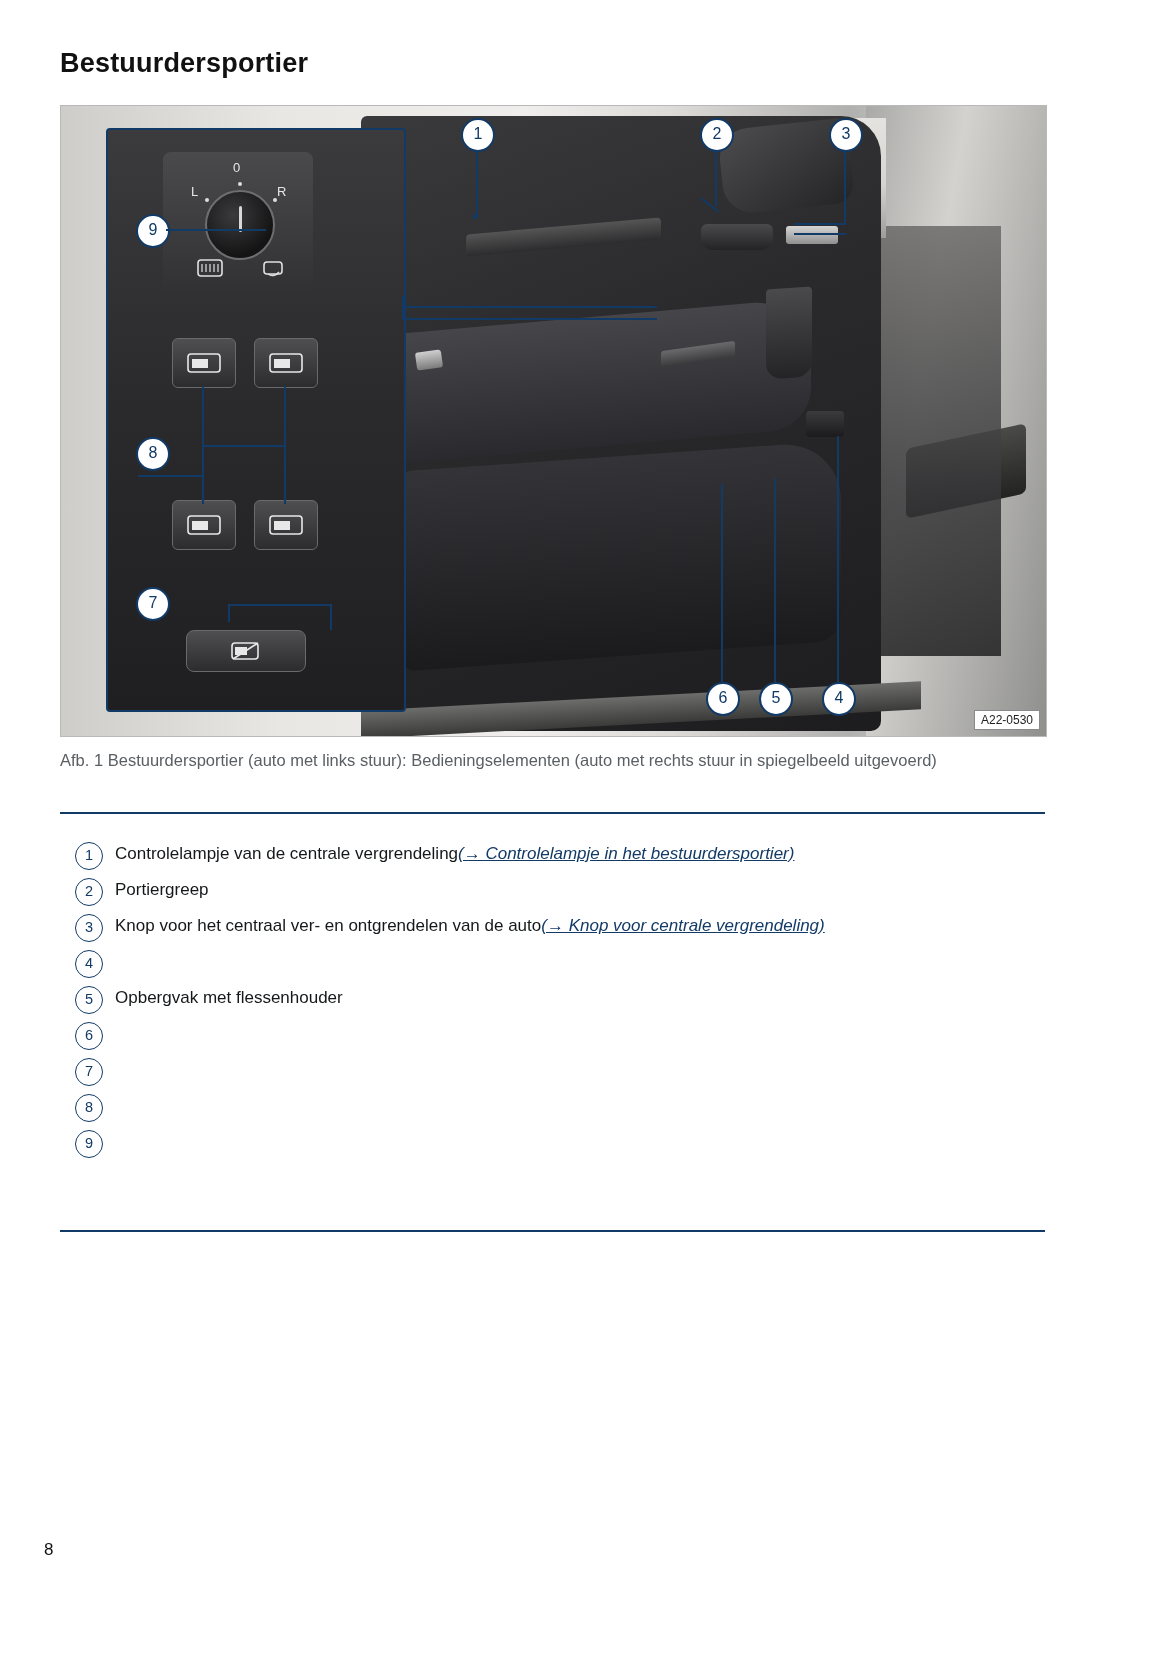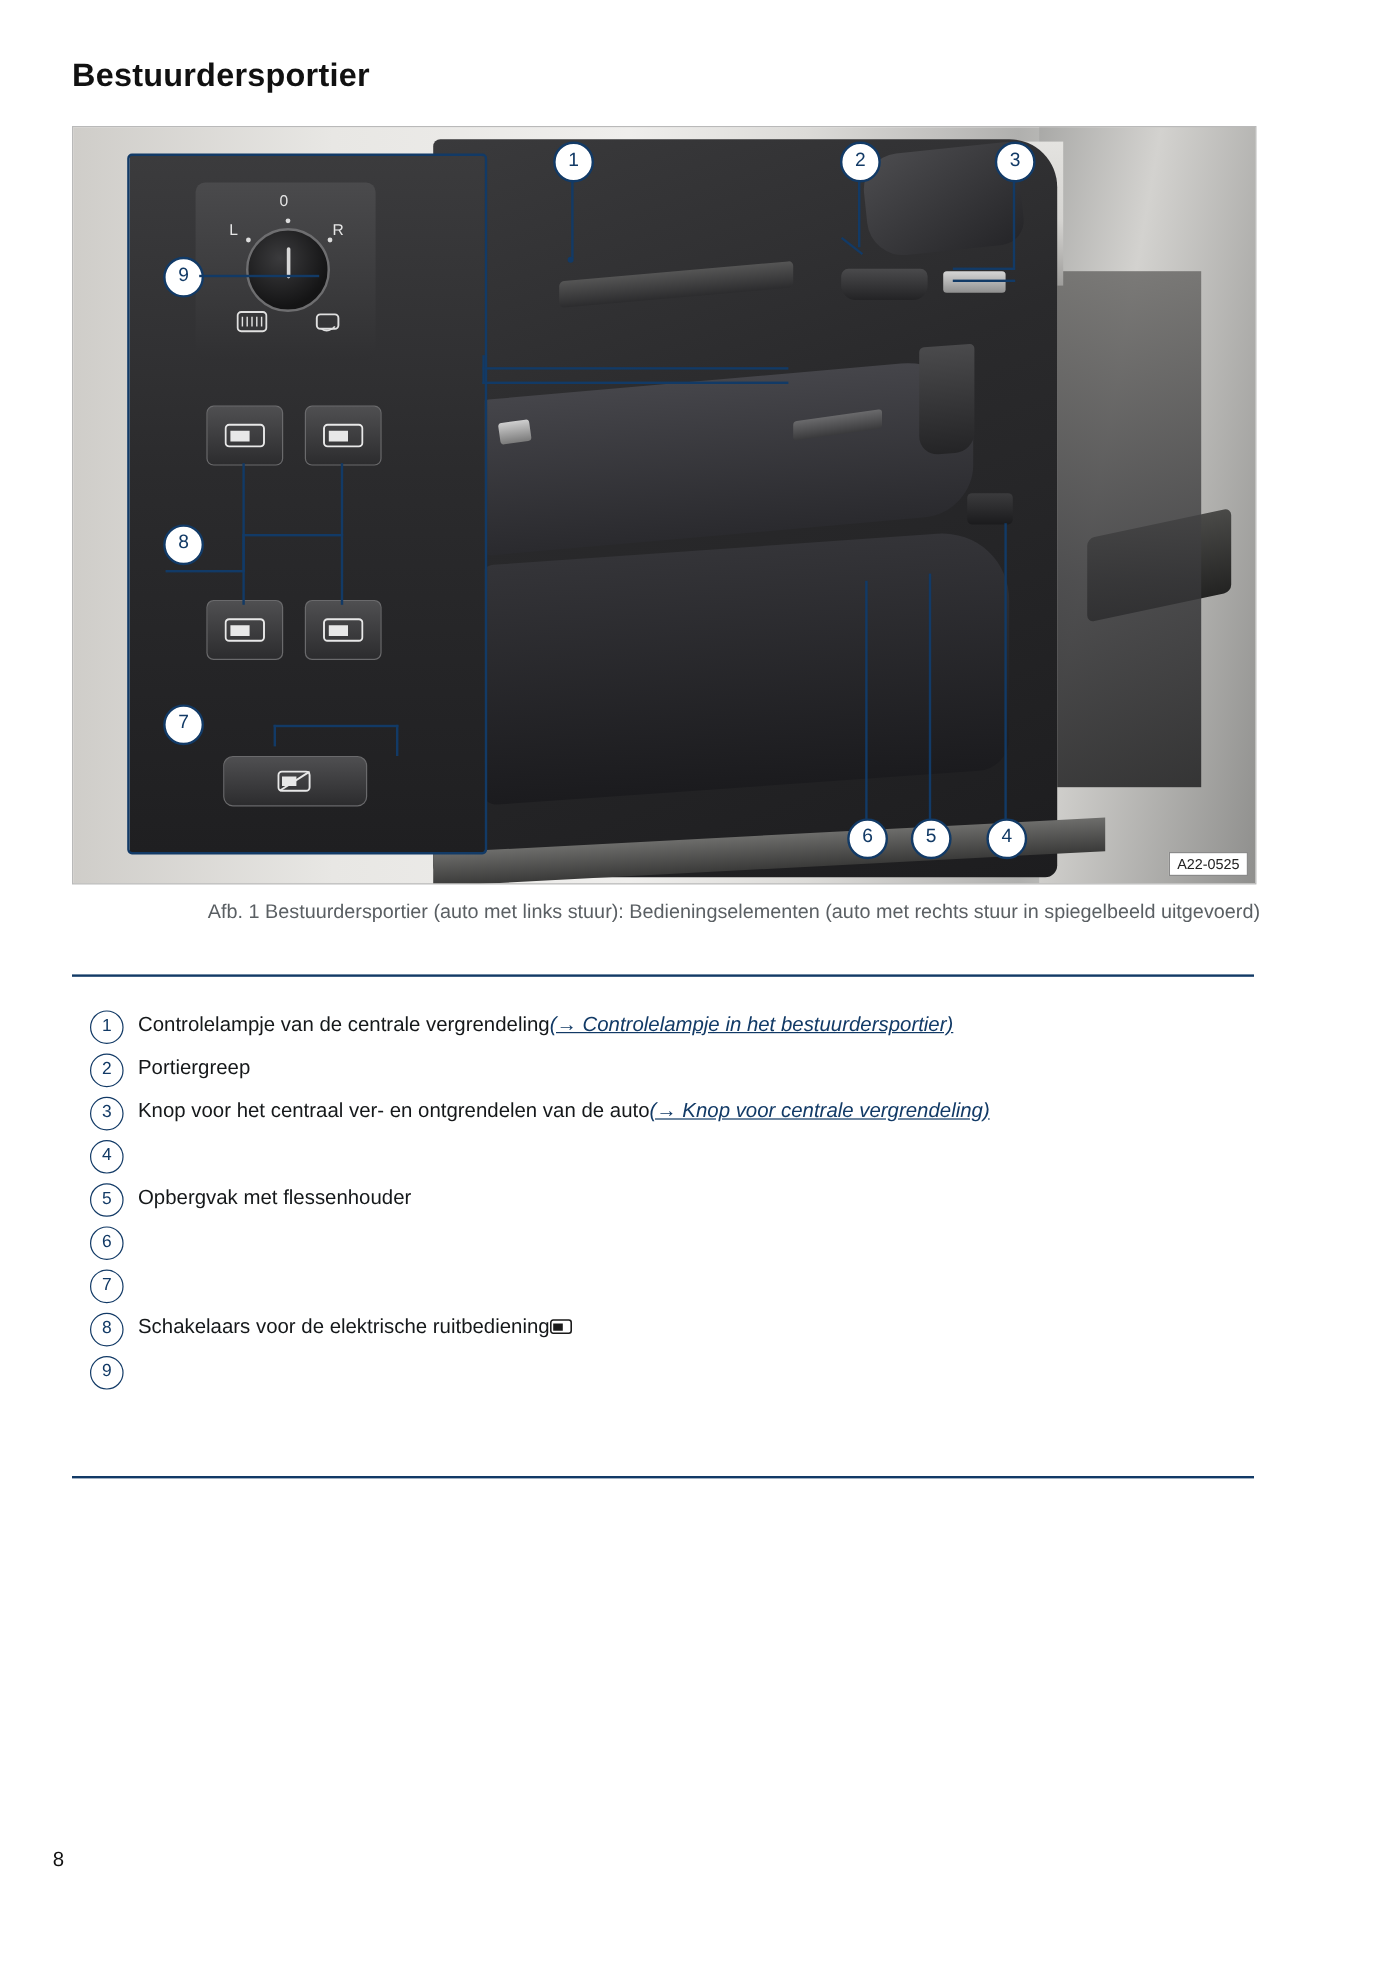--- a/index.html
+++ b/index.html
@@ -232,21 +232,20 @@
   }
 
   .fig-caption {
     position: absolute;
     left: 60px;
     top: 748px;
     width: 990px;
     font-size: 16.5px;
     line-height: 25px;
     color: #5a5f63;
-    text-align: right;
   }
 
   .rule {
     position: absolute;
     left: 60px;
     width: 985px;
     height: 2px;
     background: #123a66;
   }
   .rule-top { top: 812px; }
@@ -430,21 +429,21 @@
       <div class="marker" style="left:639px;top:12px;">2</div>
       <div class="marker" style="left:768px;top:12px;">3</div>
       <div class="marker" style="left:761px;top:576px;">4</div>
       <div class="marker" style="left:698px;top:576px;">5</div>
       <div class="marker" style="left:645px;top:576px;">6</div>
       <div class="marker" style="left:75px;top:481px;">7</div>
       <div class="marker" style="left:75px;top:331px;">8</div>
       <div class="marker" style="left:75px;top:108px;">9</div>
       <div class="lead lead-h" style="left:105px;top:123px;width:100px;"></div>
 
-      <div class="fig-code">A22-0525</div>
+      <div class="fig-code">A22-0530</div>
     </div>
   </div>
 
   <div class="fig-caption">Afb. 1 Bestuurdersportier (auto met links stuur): Bedieningselementen (auto met rechts stuur in spiegelbeeld uitgevoerd)</div>
 
   <div class="rule rule-top"></div>
   <div class="rule rule-bottom"></div>
 
   <div class="legend">
 
@@ -475,26 +474,20 @@
     <div class="legend-row">
       <div class="legend-num">6</div>
     </div>
 
     <div class="legend-row">
       <div class="legend-num">7</div>
     </div>
 
     <div class="legend-row">
       <div class="legend-num">8</div>
-      <div class="legend-text"><span>Schakelaars voor de elektrische ruitbediening</span><span class="gl">
-        <svg width="20" height="15" viewBox="0 0 20 15">
-              <rect x="1" y="2" width="17" height="11" rx="2" fill="none" stroke="#1a1a1a" stroke-width="1.3"></rect>
-              <path d="M3 5h8v6H3z" fill="#1a1a1a"></path>
-            </svg>
-      </span></div>
     </div>
 
     <div class="legend-row">
       <div class="legend-num">9</div>
     </div>
 
   </div>
 
   <div class="page-no">8</div>
 </div>

